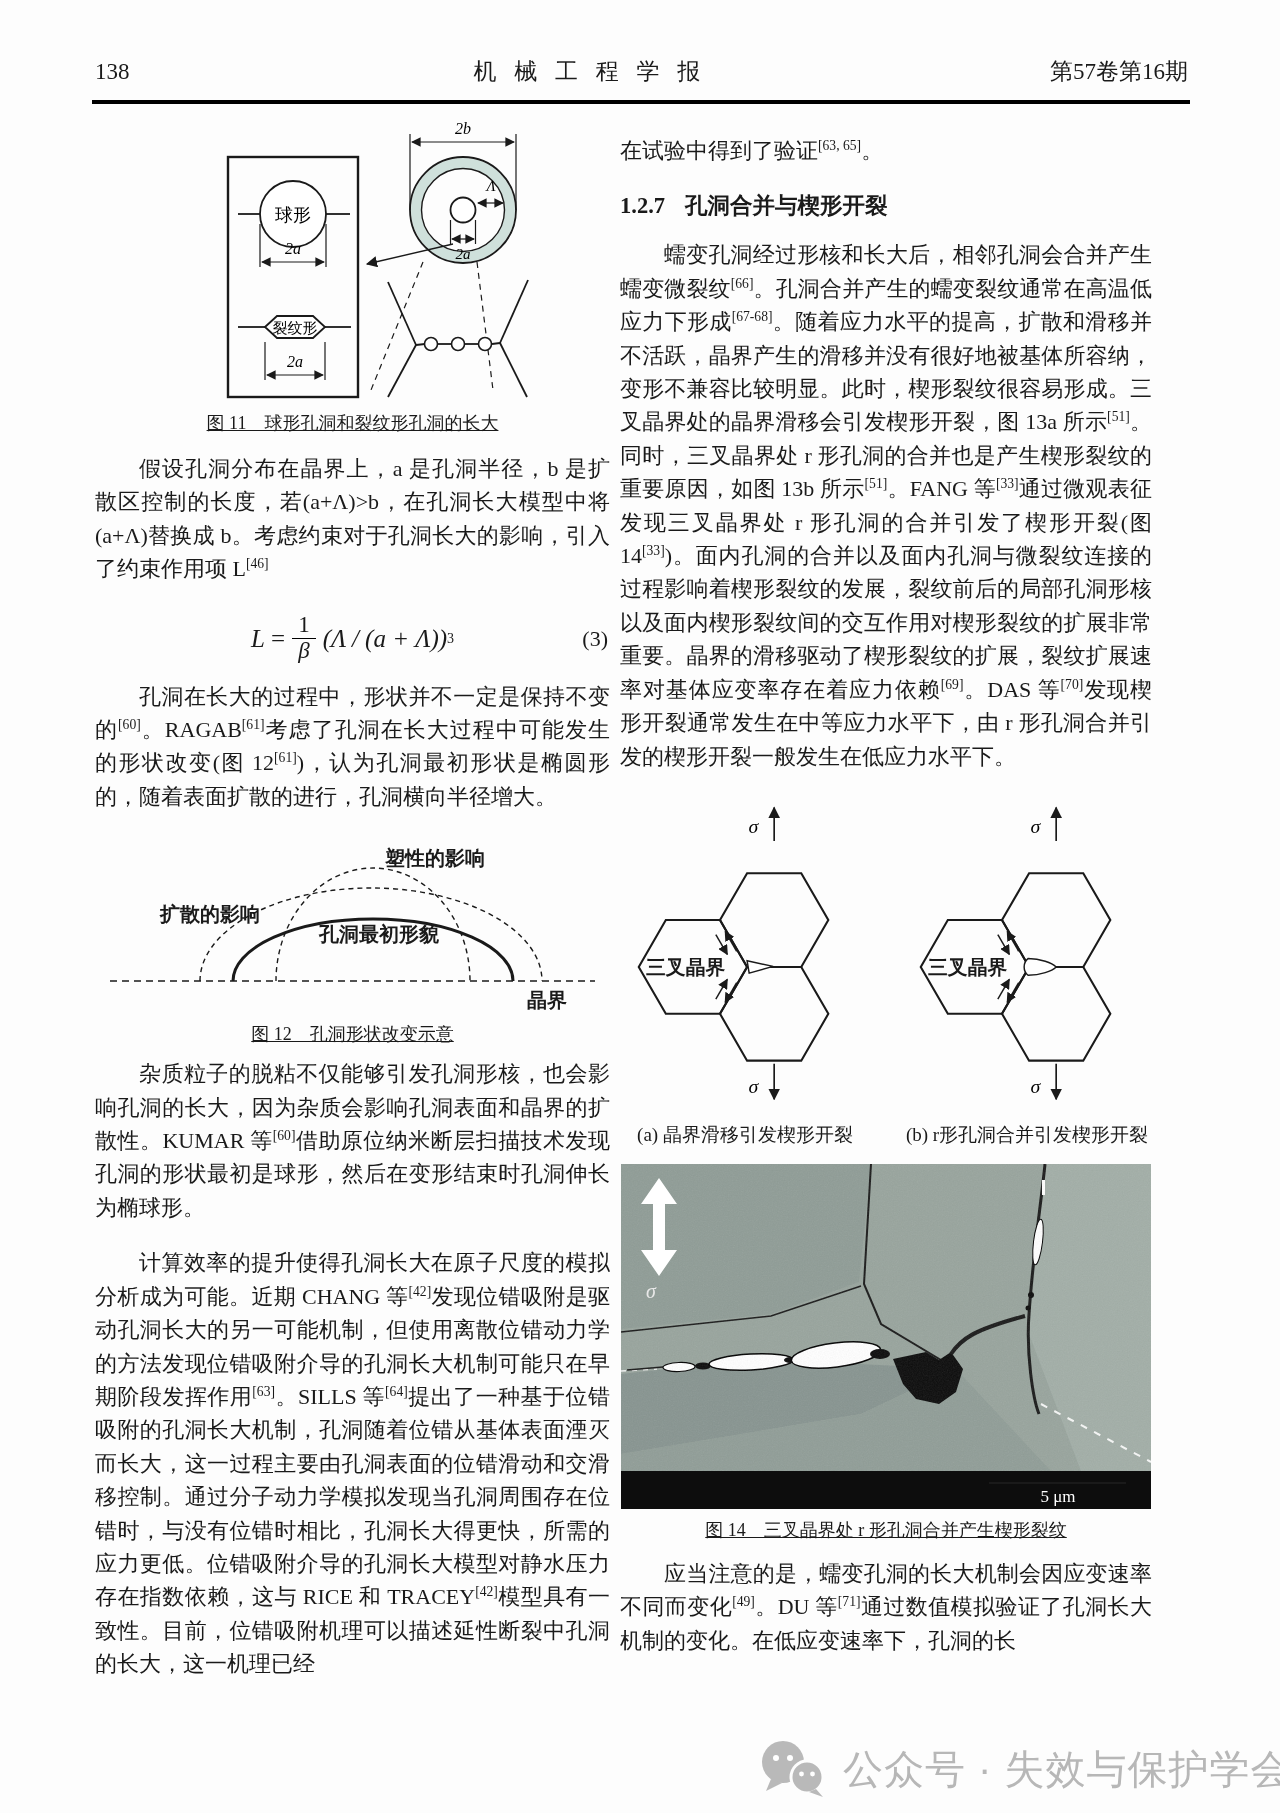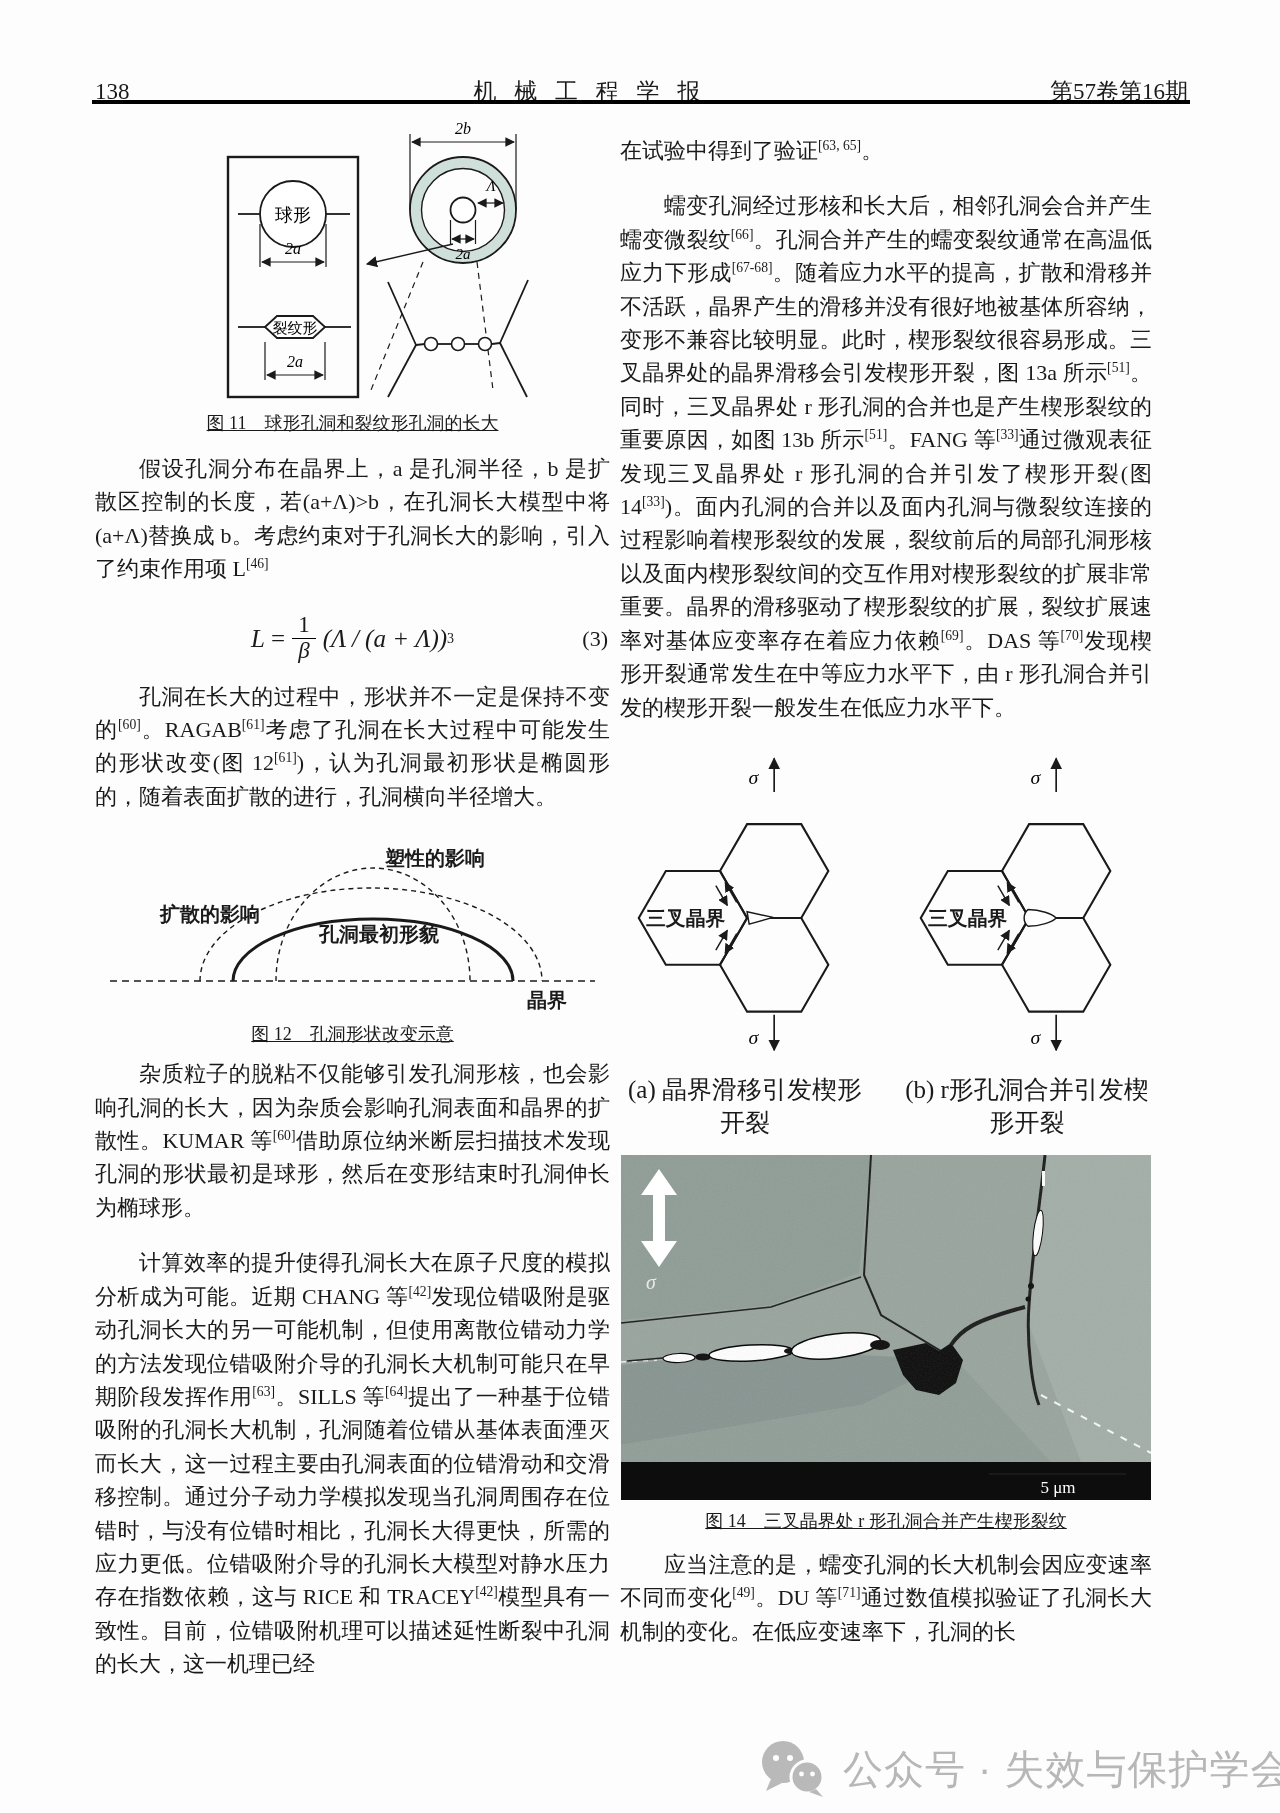--- a/index.html
+++ b/index.html
@@ -1,18 +1,18 @@
 <!DOCTYPE html>
 <html><head>
 <meta charset="utf-8">
 <style>
   html,body{margin:0;padding:0;}
   body{width:1280px;height:1813px;background:#fdfdfd;position:relative;overflow:hidden;
        font-family:"Liberation Serif","DejaVu Serif",serif;color:#1a1a1a;}
-  .hdr{position:absolute;top:76px;left:95px;width:1093px;display:flex;justify-content:space-between;align-items:baseline;font-size:23px;}
+  .hdr{position:absolute;top:56px;left:95px;width:1093px;display:flex;justify-content:space-between;align-items:baseline;font-size:23px;}
   .hdr .jt{letter-spacing:6px;}
   .hdr-rule{position:absolute;top:100px;left:92px;width:1098px;height:4px;background:#000;}
   .col{position:absolute;top:112px;}
   .col-l{left:95px;width:515px;}
   .col-r{left:620px;width:532px;}
   .para{font-size:22px;line-height:33.4px;text-align:justify;}
   .indent{text-indent:2em;}
   sup{font-size:0.62em;line-height:0;}
   .sec{font-weight:bold;font-size:22.5px;margin-top:12px;line-height:33px;}
   .sec .st{margin-left:20px;}
@@ -23,21 +23,21 @@
   .equation{display:flex;align-items:center;justify-content:center;position:relative;height:62px;font-size:25px;margin-top:10px;}
   .eq-tag{position:absolute;right:2px;top:50%;transform:translateY(-50%);font-size:22px;font-style:normal;}
   .frac{display:inline-flex;flex-direction:column;align-items:center;margin:0 7px;font-size:23px;line-height:1.08;}
   .frac .num{border-bottom:1.6px solid #000;padding:0 6px;font-style:normal;}
   .frac .den{font-style:italic;}
   .it{font-style:italic;}
   .eq-exp{font-size:14px;line-height:0;}
   .mt8{margin-top:16px;}  .mt10{margin-top:10px;}  .mt12{margin-top:12px;}  .mt14{margin-top:14px;}  .mt16{margin-top:16px;}
   .fig13-row{display:flex;justify-content:space-between;margin-top:12px;}
   .fig13-caps{display:flex;justify-content:space-between;margin-top:4px;}
-  .fig13-caps div{width:250px;text-align:center;font-size:25px;}
+  .fig13-caps div{width:250px;text-align:center;font-size:19px;}
   .footer{position:absolute;top:1738px;left:757px;display:flex;align-items:center;gap:12px;}
   .footer .wm{font-family:"Liberation Sans","DejaVu Sans",sans-serif;font-size:40px;color:#b7b7b7;letter-spacing:1px;white-space:nowrap;}
   line,polyline,path.ln{stroke:#1a1a1a;fill:none;}
 </style>
 </head>
 <body>
 
 <div class="hdr">
   <span>138</span>
   <span class="jt">机 械 工 程 学 报</span>
@@ -145,20 +145,23 @@
   <p class="para indent mt10">杂质粒子的脱粘不仅能够引发孔洞形核，也会影响孔洞的长大，因为杂质会影响孔洞表面和晶界的扩散性。KUMAR 等<sup>[60]</sup>借助原位纳米断层扫描技术发现孔洞的形状最初是球形，然后在变形结束时孔洞伸长为椭球形。</p>
 
 
   <p class="para indent mt8">计算效率的提升使得孔洞长大在原子尺度的模拟分析成为可能。近期 CHANG 等<sup>[42]</sup>发现位错吸附是驱动孔洞长大的另一可能机制，但使用离散位错动力学的方法发现位错吸附介导的孔洞长大机制可能只在早期阶段发挥作用<sup>[63]</sup>。SILLS 等<sup>[64]</sup>提出了一种基于位错吸附的孔洞长大机制，孔洞随着位错从基体表面湮灭而长大，这一过程主要由孔洞表面的位错滑动和交滑移控制。通过分子动力学模拟发现当孔洞周围存在位错时，与没有位错时相比，孔洞长大得更快，所需的应力更低。位错吸附介导的孔洞长大模型对静水压力存在指数依赖，这与 RICE 和 TRACEY<sup>[42]</sup>模型具有一致性。目前，位错吸附机理可以描述延性断裂中孔洞的长大，这一机理已经</p>
 </div>
 
 <div class="col col-r">
 
   <p class="para">在试验中得到了验证<sup>[63, 65]</sup>。</p>
 
+  <div class="sec" style="margin-top:4px">
+    <span>1.2.7</span><span class="st">孔洞合并与楔形开裂</span>
+  </div>
 
   <p class="para indent mt8">蠕变孔洞经过形核和长大后，相邻孔洞会合并产生蠕变微裂纹<sup>[66]</sup>。孔洞合并产生的蠕变裂纹通常在高温低应力下形成<sup>[67-68]</sup>。随着应力水平的提高，扩散和滑移并不活跃，晶界产生的滑移并没有很好地被基体所容纳，变形不兼容比较明显。此时，楔形裂纹很容易形成。三叉晶界处的晶界滑移会引发楔形开裂，图 13a 所示<sup>[51]</sup>。同时，三叉晶界处 r 形孔洞的合并也是产生楔形裂纹的重要原因，如图 13b 所示<sup>[51]</sup>。FANG 等<sup>[33]</sup>通过微观表征发现三叉晶界处 r 形孔洞的合并引发了楔形开裂(图 14<sup>[33]</sup>)。面内孔洞的合并以及面内孔洞与微裂纹连接的过程影响着楔形裂纹的发展，裂纹前后的局部孔洞形核以及面内楔形裂纹间的交互作用对楔形裂纹的扩展非常重要。晶界的滑移驱动了楔形裂纹的扩展，裂纹扩展速率对基体应变率存在着应力依赖<sup>[69]</sup>。DAS 等<sup>[70]</sup>发现楔形开裂通常发生在中等应力水平下，由 r 形孔洞合并引发的楔形开裂一般发生在低应力水平下。</p>
 
   <div class="fig13-row">
     <svg width="250" height="323" viewBox="0 0 240 310">
       <defs>
           <marker id="m13a" viewBox="0 0 10 10" refX="9" refY="5" markerWidth="7" markerHeight="7" orient="auto-start-reverse">
             <path d="M0,0 L10,5 L0,10 Z" fill="#1a1a1a"></path>
           </marker>
         </defs>

